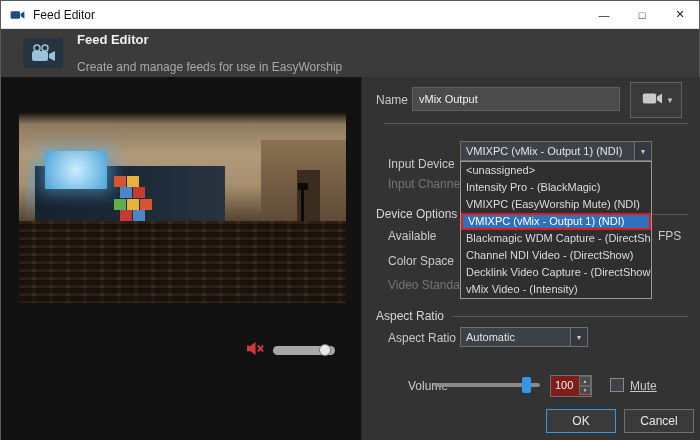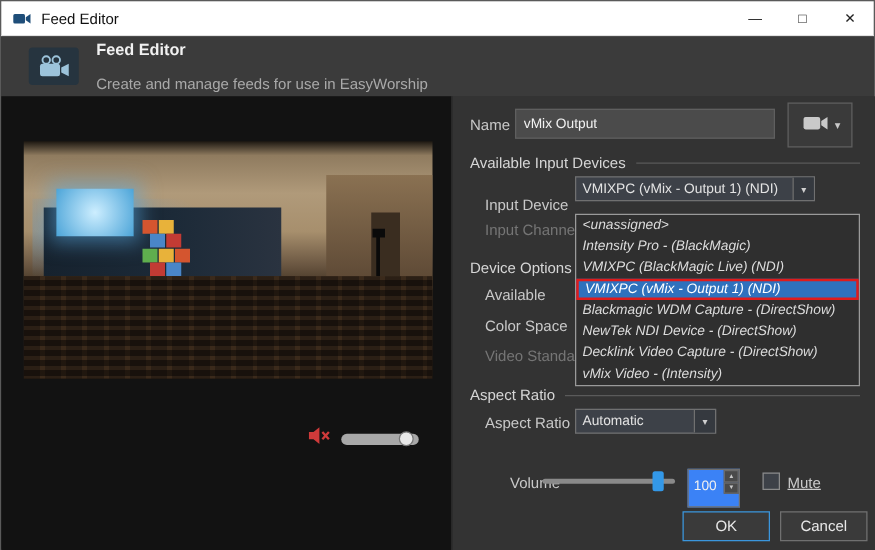--- a/index.html
+++ b/index.html
@@ -90,34 +90,34 @@
   .section .sec-label { font-size:12px; color:#d6d6d6; white-space:nowrap; }
   .section .sec-line { flex:1; height:1px; background:#5a5a5a; margin-left:8px; }
 
   .combo { position:absolute; height:20px; background:#3d4148; border:1px solid #707070;
            color:#e3e3e3; font-size:11px; display:flex; align-items:center; }
   .combo .combo-text { flex:1; padding-left:5px; white-space:nowrap; overflow:hidden; }
   .combo .combo-arrow { width:17px; height:100%; background:#35393f;
         border-left:1px solid #707070; display:flex; align-items:center;
         justify-content:center; font-size:8px; color:#cfcfcf; }
 
-  .dropdown { position:absolute; left:98px; top:94px; width:228px; background:#2f2f2f;
-              border:1px solid #9a9a9a; z-index:50;font-style:italic; }
+  .dropdown { position:absolute; left:98px; top:84px; width:192px; background:#2f2f2f;
+              border:1px solid #9a9a9a; z-index:50; }
   .dd-item { height:17px; line-height:17px; font-size:11px; color:#dcdcdc;
              padding-left:5px; white-space:nowrap; overflow:hidden; }
   .dd-item.selected { background:#2f71bd; color:#fff; border:2px solid #e01b1b;
                       line-height:13px; }
 
   
   .slider-track { position:absolute; left:72px; top:306px; width:106px; height:4px;
                   background:#8a8a8a; border-radius:2px; }
   .slider-handle { position:absolute; left:88px; top:-6px; width:9px; height:16px;
                    background:#3398e8; border-radius:2px; }
-  .num-input { position:absolute; left:188px; top:298px; width:42px; height:31px;
-               background:#3b82f6; border:1px solid #707070; color:#f0f0f0;
+  .num-input { position:absolute; left:188px; top:298px; width:42px; height:22px;
+               background:#7f1d1d; border:1px solid #707070; color:#f0f0f0;
                font-size:11px; padding:0 14px 3px 4px; font-family:"Liberation Sans",sans-serif; }
   .spinner { position:absolute; left:217px; top:299px; width:12px; height:19px;
              display:flex; flex-direction:column; }
   .spin-btn { flex:1; background:#4a4a4a; border:1px solid #6a6a6a; font-size:5px;
               color:#c9c9c9; display:flex; align-items:center; justify-content:center; }
   .checkbox { position:absolute; left:248px; top:301px; width:14px; height:14px;
               background:#3d4148; border:1px solid #8a8a8a; }
 
   
   .btn { position:absolute; top:332px; width:70px; height:24px; background:#3a3a3a;
@@ -204,21 +204,20 @@
       <span>
         <svg width="24" height="15" viewBox="0 0 26 18">
           <rect x="2" y="3" width="16" height="12" rx="2" fill="#c9c9c9"></rect>
           <polygon points="19,7 25,3 25,15 19,11" fill="#c9c9c9"></polygon>
         </svg>
       </span>
       <span class="chev">▾</span>
     </div>
 
     <div class="section" style="top:46px;">
-      <span class="sec-label">Available Input Devices</span>
       <span class="sec-line"></span>
     </div>
 
     <span class="lbl" style="left:26px; top:80px;">Input Device</span>
     <div class="combo" style="left:98px; top:64px; width:192px;">
       <span class="combo-text">VMIXPC (vMix - Output 1) (NDI)</span>
       <span class="combo-arrow">▾</span>
     </div>
 
     <span class="lbl disabled" style="left:26px; top:100px;">Input Channel</span>
@@ -229,35 +228,35 @@
     </div>
 
     <span class="lbl" style="left:26px; top:152px;">Available</span>
     <span class="lbl" style="left:296px; top:152px;">FPS</span>
     <span class="lbl" style="left:26px; top:177px;">Color Space</span>
     <span class="lbl disabled" style="left:26px; top:201px;">Video Standard</span>
 
     <div class="dropdown">
       <div class="dd-item">&lt;unassigned&gt;</div>
       <div class="dd-item">Intensity Pro - (BlackMagic)</div>
-      <div class="dd-item">VMIXPC (BlackMagic Live) (NDI)</div>
+      <div class="dd-item">VMIXPC (EasyWorship Mute) (NDI)</div>
       <div class="dd-item selected">VMIXPC (vMix - Output 1) (NDI)</div>
       <div class="dd-item">Blackmagic WDM Capture - (DirectShow)</div>
-      <div class="dd-item">NewTek NDI Device - (DirectShow)</div>
+      <div class="dd-item">Channel NDI Video - (DirectShow)</div>
       <div class="dd-item">Decklink Video Capture - (DirectShow)</div>
       <div class="dd-item">vMix Video - (Intensity)</div>
     </div>
 
     <div class="section" style="top:232px;">
       <span class="sec-label">Aspect Ratio</span>
       <span class="sec-line"></span>
     </div>
 
     <span class="lbl" style="left:26px; top:254px;">Aspect Ratio</span>
-    <div class="combo" style="left:98px; top:250px; width:113px;">
+    <div class="combo" style="left:98px; top:250px; width:128px;">
       <span class="combo-text">Automatic</span>
       <span class="combo-arrow">▾</span>
     </div>
 
 
     <span class="lbl" style="left:26px; top:302px;margin-left:20px;">Volume</span>
     <div class="slider-track">
       <div class="slider-handle"></div>
     </div>
     <input class="num-input" value="100" style="">

